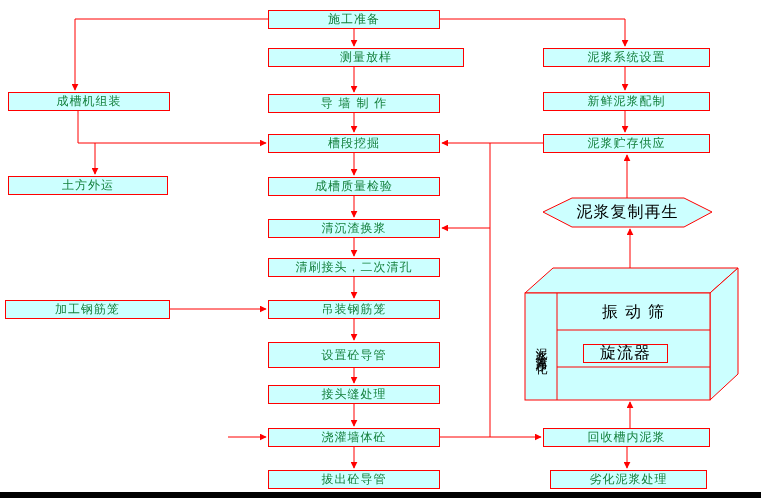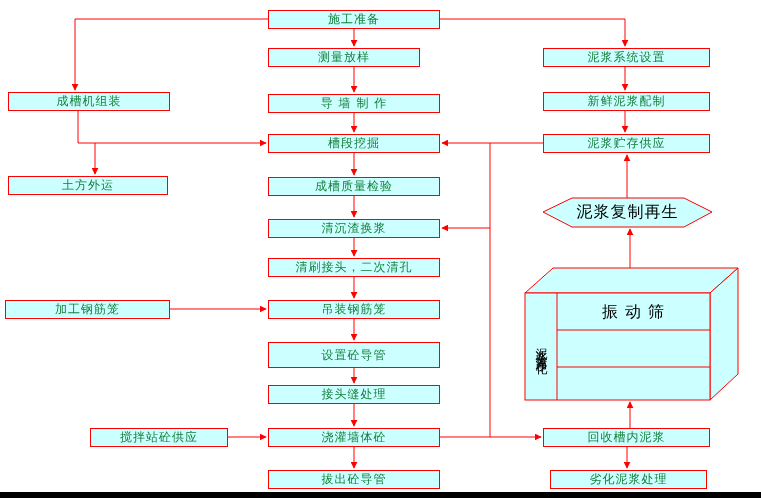--- a/index.html
+++ b/index.html
@@ -117,41 +117,41 @@
       <polygon points="525,293 553,268 738,268 710,293"></polygon>
       <polygon points="710,293 738,268 738,374 710,400"></polygon>
       <rect x="525" y="293" width="185" height="107"></rect>
       <line x1="557" y1="293" x2="557" y2="400"></line>
       <line x1="557" y1="330" x2="710" y2="330"></line>
       <line x1="557" y1="367" x2="710" y2="367"></line>
     </g>
   </svg>
 
   <div class="node" style="left:268px;top:10px;width:172px;height:19px">施工准备</div>
-  <div class="node" style="left:268px;top:48px;width:152px;height:19px">测量放样</div>
+  <div class="node" style="left:268px;top:48px;width:196px;height:19px">测量放样</div>
   <div class="node" style="left:268px;top:94px;width:172px;height:19px">导 墙 制 作</div>
   <div class="node" style="left:268px;top:134px;width:172px;height:19px">槽段挖掘</div>
   <div class="node" style="left:268px;top:177px;width:172px;height:19px">成槽质量检验</div>
   <div class="node" style="left:268px;top:219px;width:172px;height:19px">清沉渣换浆</div>
   <div class="node" style="left:268px;top:258px;width:172px;height:19px">清刷接头，二次清孔</div>
   <div class="node" style="left:268px;top:300px;width:172px;height:19px">吊装钢筋笼</div>
   <div class="node" style="left:268px;top:342px;width:172px;height:26px">设置砼导管</div>
   <div class="node" style="left:268px;top:385px;width:172px;height:19px">接头缝处理</div>
   <div class="node" style="left:268px;top:428px;width:172px;height:19px">浇灌墙体砼</div>
   <div class="node" style="left:268px;top:470px;width:172px;height:19px">拔出砼导管</div>
 
   <div class="node" style="left:8px;top:92px;width:162px;height:19px">成槽机组装</div>
   <div class="node" style="left:8px;top:176px;width:160px;height:19px">土方外运</div>
   <div class="node" style="left:5px;top:300px;width:165px;height:19px">加工钢筋笼</div>
-  <div class="node" style="left:90px;top:428px;width:138px;height:19px">搅拌站砼供应</div>
 
   <div class="node" style="left:543px;top:48px;width:167px;height:19px">泥浆系统设置</div>
   <div class="node" style="left:543px;top:92px;width:167px;height:19px">新鲜泥浆配制</div>
   <div class="node" style="left:543px;top:134px;width:167px;height:19px">泥浆贮存供应</div>
   <div class="overlay-label" style="left:543px;top:198px;width:169px;height:29px">泥浆复制再生</div>
   <div class="node" style="left:543px;top:428px;width:167px;height:19px">回收槽内泥浆</div>
   <div class="node" style="left:550px;top:470px;width:157px;height:19px">劣化泥浆处理</div>
 
   <div class="vlabel" style="left:527px;top:296px;width:28px;height:102px">泥浆分离净化</div>
   <div class="overlay-label" style="left:557px;top:297px;width:153px;height:30px">振 动 筛</div>
+  <div class="overlay-label inner-box" style="left:583px;top:344px;width:85px;height:19px">旋流器</div>
 
   <div id="bottom-border"></div>
 </div>
 
 </body></html>

